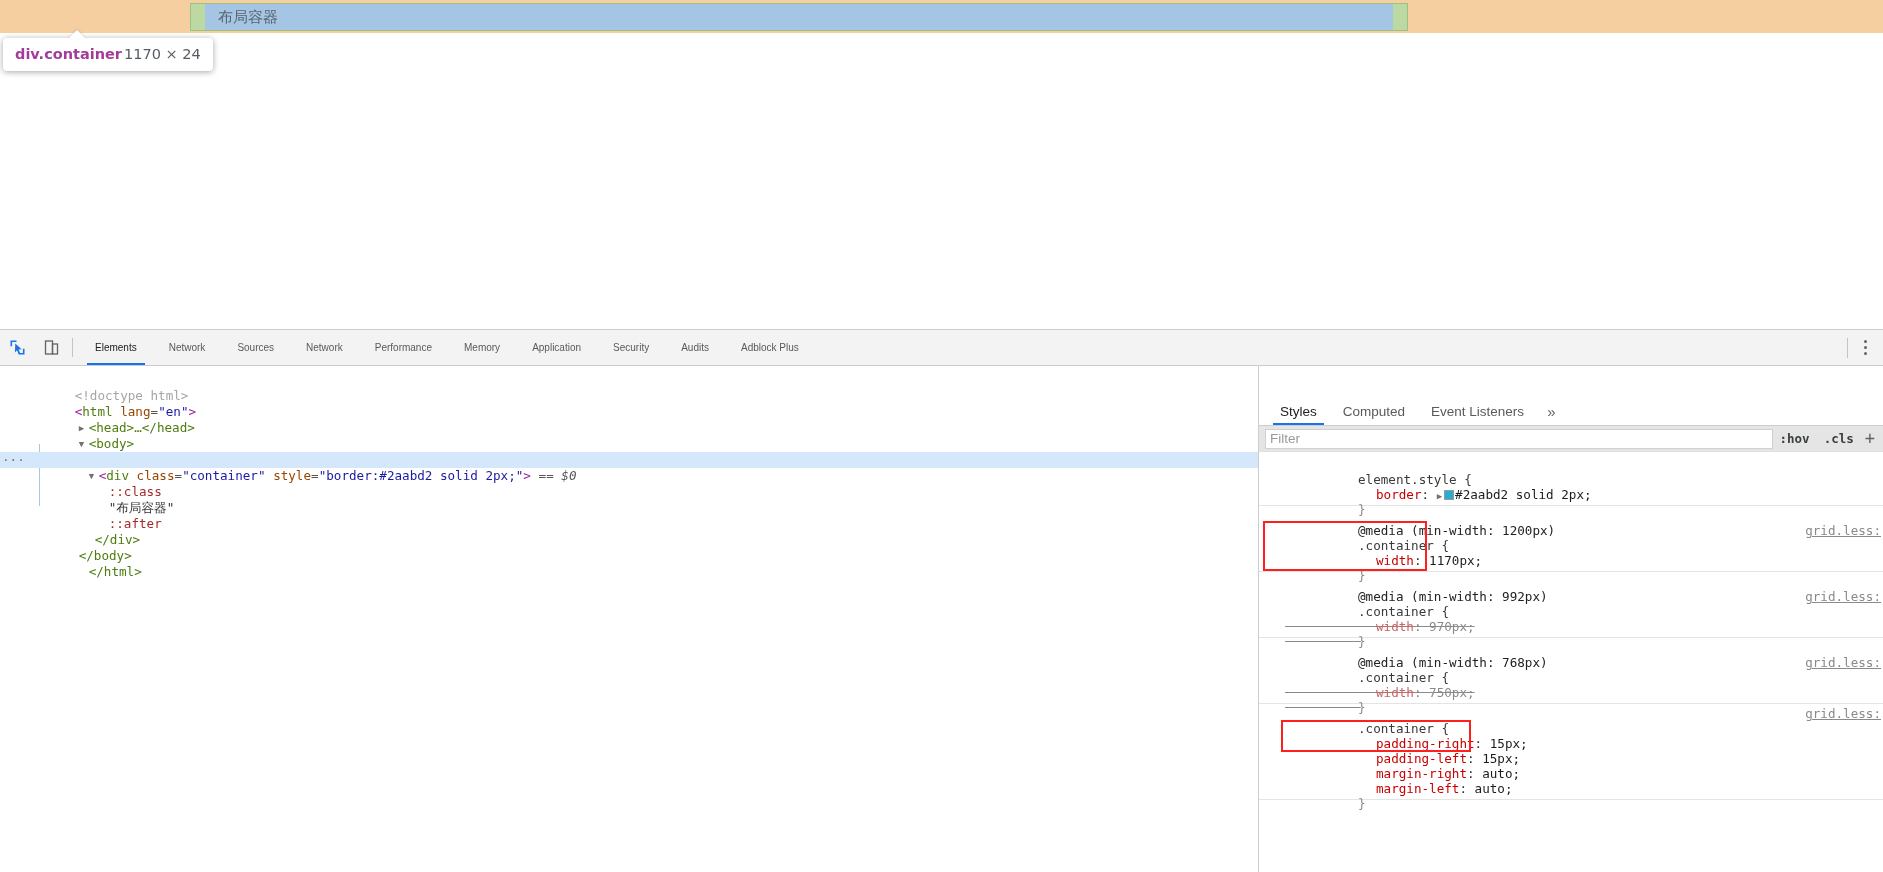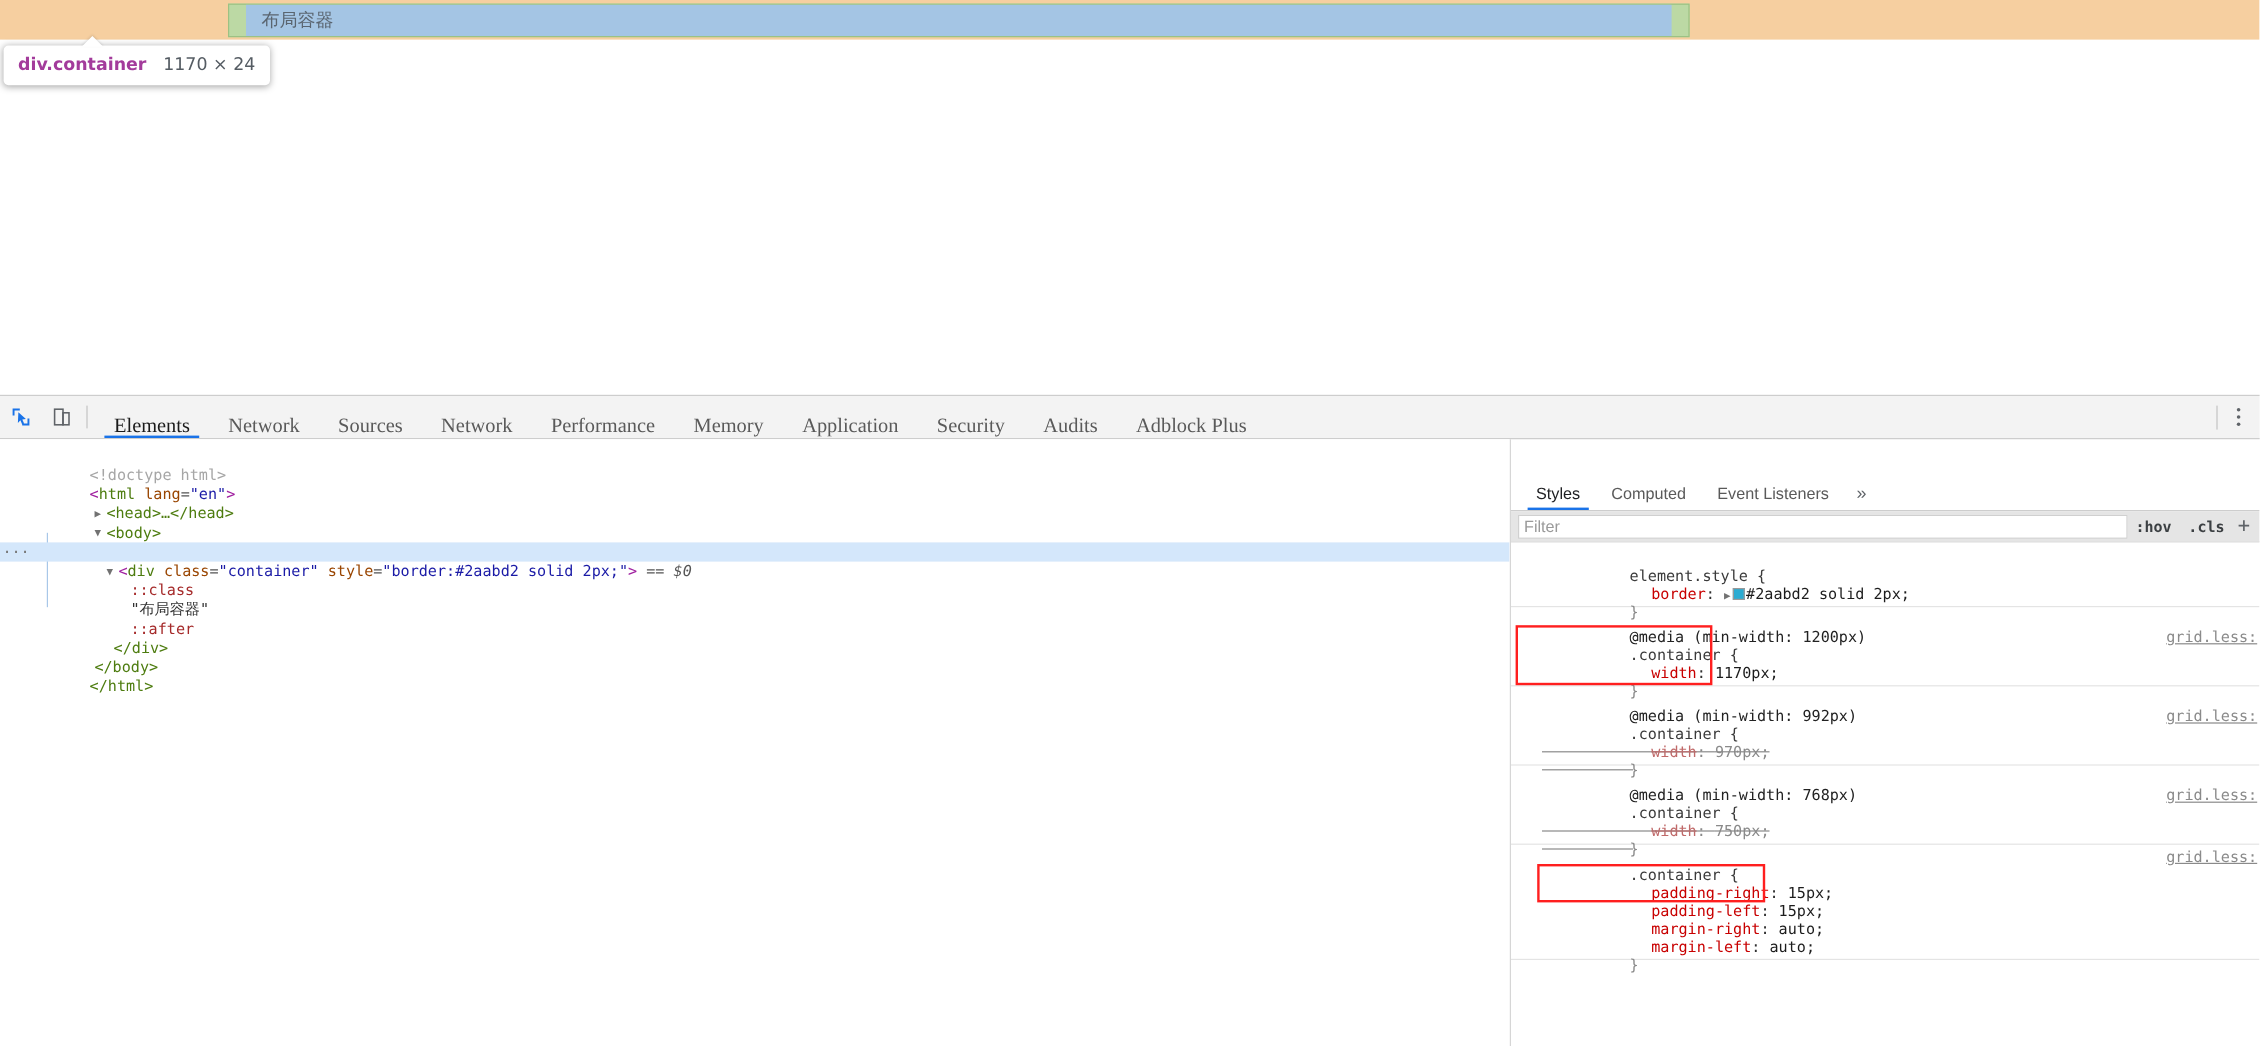--- a/index.html
+++ b/index.html
@@ -50,21 +50,21 @@
   }
 
   
   .tooltip {
     position: absolute;
     left: 3px; top: 38px;
     background: #ffffff;
     border-radius: 4px;
     box-shadow: 0 1px 6px rgba(0,0,0,0.35);
     padding: 8px 12px 9px 12px;
-    display: flex; align-items: baseline; gap: 14px;
+    display: flex; align-items: baseline; gap: 2px;
     white-space: nowrap;
   }
   .tooltip-arrow {
     position: absolute;
     left: 68px; top: 30px;
     width: 0; height: 0;
     border-left: 9px solid transparent;
     border-right: 9px solid transparent;
     border-bottom: 9px solid #ffffff;
     filter: drop-shadow(0 -1px 1px rgba(0,0,0,0.12));
@@ -103,26 +103,26 @@
     display: flex; align-items: center; justify-content: center;
   }
   .tool-btn svg { display: block; }
   .tb-sep {
     width: 1px; margin: 8px 6px 8px 4px;
     background: #c4c4c4;
   }
   .tabs { display: flex; align-items: stretch; }
   .tab {
     position: relative;
-    display: flex; align-items: flex-end;
+    display: flex; align-items: center;
     padding: 0 16px;
-    font-size: 17px;
+    font-size: 10px;
     color: #5a5a5a;
     white-space: nowrap;
-    font-family: Liberation Serif, serif;
+    font-family: Liberation Sans, sans-serif;
   }
   .tab.active { color: #1a1a1a; }
   .tab.active::after {
     content: "";
     position: absolute;
     left: 8px; right: 8px; bottom: 0;
     height: 2px;
     background: #1a73e8;
   }
   .toolbar-right {
@@ -417,21 +417,21 @@
       </div>
 
       <div class="dom-line" style="padding-left:34px">
         <span class="c-tag-b">&lt;/div&gt;</span>
       </div>
 
       <div class="dom-line" style="padding-left:18px">
         <span class="c-tag-b">&lt;/body&gt;</span>
       </div>
 
-      <div class="dom-line" style="padding-left:14px">
+      <div class="dom-line" style="padding-left:28px">
         <span class="c-tag-b">&lt;/html&gt;</span>
       </div>
     </div>
 
     <div class="styles-pane">
 
       <div class="styles-tabs">
         <div class="s-tab active">
             <span>Styles</span>
           </div>

